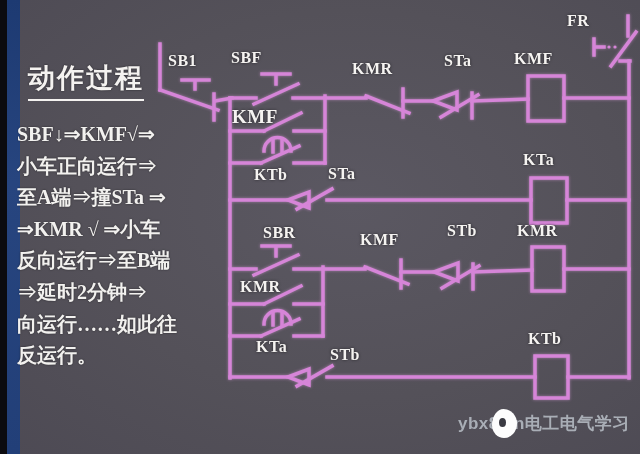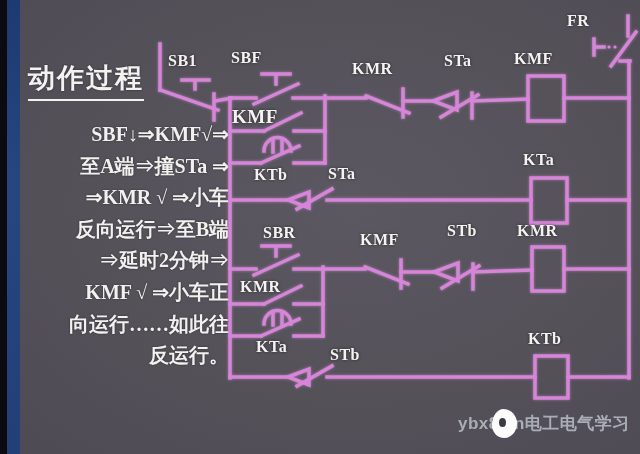--- a/index.html
+++ b/index.html
@@ -14,21 +14,20 @@
   .panel-title{
     position:absolute;left:28px;top:60px;color:#f4f2f0;font-size:27px;font-weight:bold;
     letter-spacing:2px;border-bottom:2px solid #f4f2f0;padding-bottom:3px;
     text-shadow:0 0 2px rgba(0,0,0,.6);
     text-align:center;
   }
   .panel-lines{position:absolute;left:17px;top:119px;width:212px;height:335px;overflow:hidden;}
   .pline{
     color:#f2f1ef;font-size:20px;line-height:31.6px;font-weight:600;white-space:nowrap;
     text-shadow:0 0 2px rgba(0,0,0,.55);
-    text-align:right;
   }
   .clabel{
     position:absolute;color:#f5f3f1;font-size:16px;font-weight:bold;white-space:nowrap;
     text-shadow:0 0 3px rgba(0,0,0,.6);letter-spacing:.5px;
   }
   .clabel.small{font-size:19px;}
   #circuit{position:absolute;left:0;top:0;filter:drop-shadow(0 0 1.5px rgba(235,160,235,.55));}
   .watermark{
     position:absolute;left:458px;top:412px;font-family:"Liberation Sans",sans-serif;
     font-size:17px;font-weight:bold;color:#a9aeb6;letter-spacing:.5px;white-space:nowrap;
@@ -47,25 +46,25 @@
 
 <div id="screen">
 
   <div class="edge-black"></div>
   <div class="edge-blue"></div>
 
   <div class="panel-title">动作过程</div>
 
   <div class="panel-lines">
     <div class="pline">SBF↓⇒KMF√⇒</div>
+    <div class="pline">小车正向运行⇒</div>
     <div class="pline">至A端⇒撞STa ⇒</div>
     <div class="pline">⇒KMR √ ⇒小车</div>
     <div class="pline">反向运行⇒至B端</div>
     <div class="pline">⇒延时2分钟⇒</div>
-    <div class="pline">KMF √ ⇒小车正</div>
     <div class="pline">向运行……如此往</div>
     <div class="pline">反运行。</div>
   </div>
 
   <svg id="circuit" width="640" height="454" viewBox="0 0 640 454" fill="none" stroke="#d685d8" stroke-width="3.5" stroke-linecap="square">
 
     <path d="M230,98 L230,378"></path>
     <path d="M629,61 L629,378"></path>
 
     <g>

